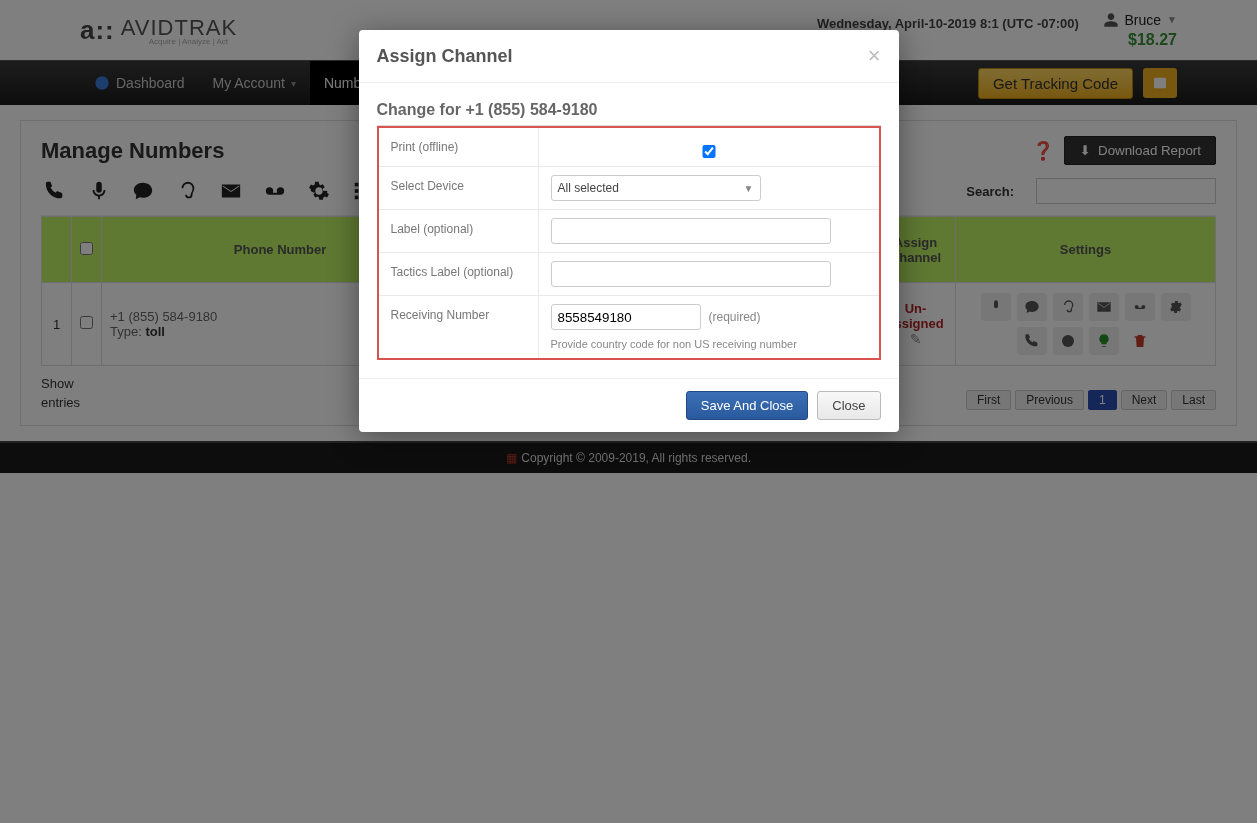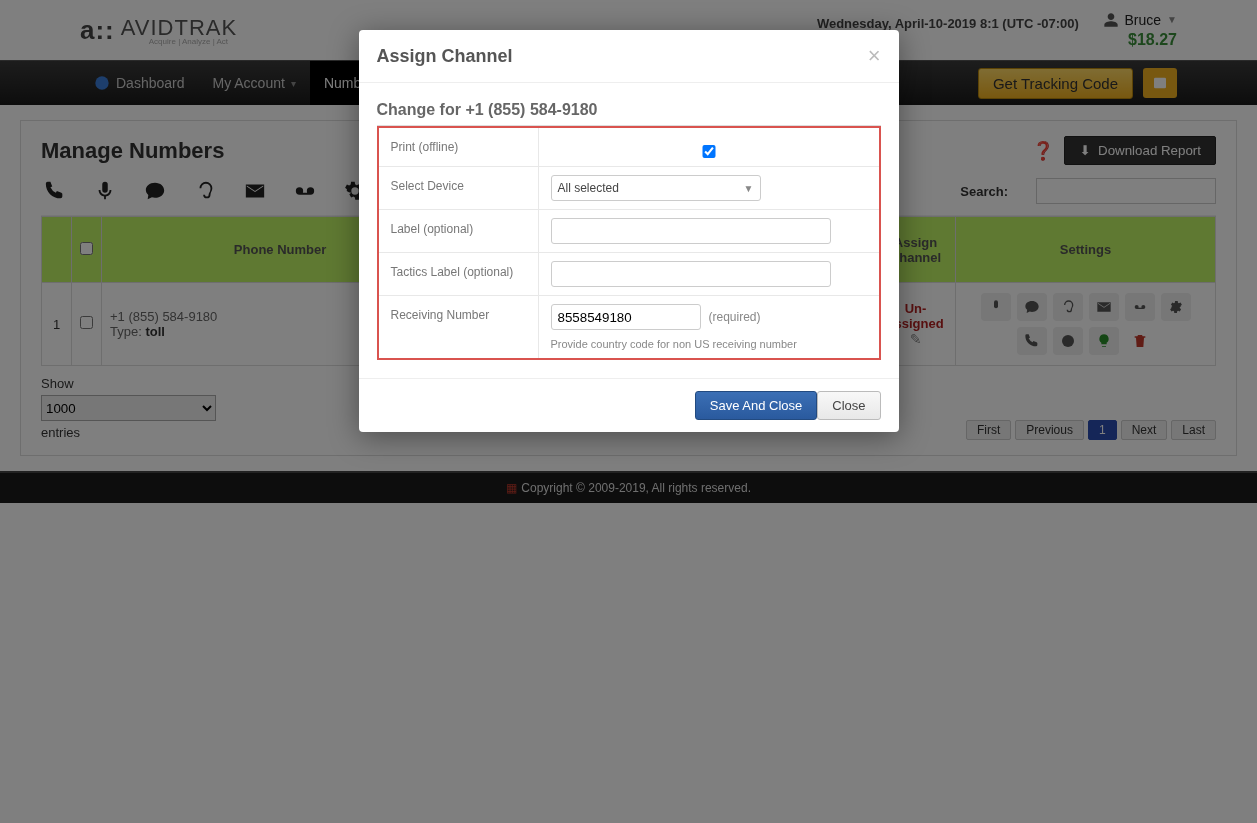--- a/index.html
+++ b/index.html
@@ -19,21 +19,21 @@
 .nav-item { color:#ccc; padding:0 14px; height:100%; display:flex; align-items:center; gap:6px; cursor:pointer; font-size:14px;}
 .nav-item.active { background:#000; color:#fff; }
 .nav-right { display:flex; align-items:center; gap:10px; }
 .get-code-btn { background:linear-gradient(#ffd966,#f0b020); border:1px solid #b8860b; color:#333; font-weight:normal; padding:6px 14px; border-radius:3px; cursor:pointer; font-size:15px;}
 .cal-icon { width:34px; height:30px; background:#f0b020; border-radius:3px; display:flex; align-items:center; justify-content:center; color:#fff; cursor:pointer;}
 .content { padding: 15px 20px; }
 .panel { background:#fff; border:1px solid #ddd; padding:15px 20px; }
 .panel-header { display:flex; justify-content:space-between; align-items:center; margin-bottom:8px;}
 .page-title { font-size:22px; color:#333; font-weight:bold;}
 .download-btn { background:#333; color:#fff; border:1px solid #222; padding:6px 14px; cursor:pointer; border-radius:2px;}
-.toolbar { display:flex; align-items:center; gap:22px; padding:4px 0 10px 0; border-bottom:1px solid #eee;}
+.toolbar { display:flex; align-items:center; gap:16px; padding:4px 0 10px 0; border-bottom:1px solid #eee;}
 .toolbar .spacer { flex:1; }
 .toolbar .glyph { width:28px; height:28px; display:flex; align-items:center; justify-content:center; color:#333; font-size:20px; cursor:pointer;}
 .search-label { font-weight:bold; margin-right:6px;}
 .search-input { border:1px solid #ccc; padding:4px; width:180px; height:26px;}
 table.data { width:100%; border-collapse:collapse; margin-top:0;}
 table.data th, table.data td { border:1px solid #ddd; padding:10px 8px; text-align:center; font-size:13px;}
 table.data th { background:#bef264; color:#555; font-weight:bold;}
 .unassigned { color:#b22222; font-weight:bold; display:block;}
 .edit-glyph { color:#888; cursor:pointer; font-size:14px;}
 .cell-phone { text-align:left !important; color:#666;}
@@ -64,21 +64,21 @@
 .form-row:last-child { border-bottom:none;}
 .form-lbl { width:160px; padding:12px; color:#777; border-right:1px solid #e8e8e8; font-size:12px;}
 .form-val { flex:1; padding:8px 12px; display:flex; flex-direction:column; justify-content:flex-end;}
 .form-val .inline { display:flex; align-items:center; gap:8px;}
 .form-text-input { border:1px solid #ccc; padding:0 6px; height:26px; border-radius:3px; width:280px;}
 .form-text-input.short { width:150px;}
 .select-device { border:1px solid #ccc; padding:3px 6px; height:26px; border-radius:3px; width:210px; display:flex; align-items:center; justify-content:space-between; cursor:pointer; font-size:12px; color:#444;}
 .caret { font-size:10px; color:#888;}
 .required-hint { color:#888; font-size:12px;}
 .help-text { color:#888; font-size:11px; margin-top:8px;}
-.modal-footer { border-top:1px solid #eee; padding:12px 18px; display:flex; justify-content:flex-end; gap:0;}
+.modal-footer { border-top:1px solid #eee; padding:12px 18px; display:flex; justify-content:flex-end; gap:9px;}
 .btn-primary { background:linear-gradient(#3b6fb5,#2a5a9e); color:#fff; border:1px solid #224a80; padding:6px 14px; border-radius:3px; cursor:pointer; font-size:13px;}
 .btn-default { background:linear-gradient(#f8f8f8,#e8e8e8); color:#444; border:1px solid #bbb; padding:6px 14px; border-radius:3px; cursor:pointer; font-size:13px;}
 .help-icon { color:#888; font-size:18px; cursor:pointer; margin-right:10px;}
 svg.ico { width:22px; height:22px; fill:#222; }
 svg.ico-sm { width:16px; height:16px; fill:#555; }
 </style>
 </head>
 <body>
 
 <div class="page">
@@ -293,23 +293,20 @@
                   </div>
               </div>
             </td>
           </tr>
         </tbody>
       </table>
 
       <div style="display:flex; justify-content:space-between; align-items:flex-end;">
         <div class="show-row">
           <span class="show-label">Show</span>
-          <select class="show-select">
-            <option>1000</option>
-          </select>
           <span class="show-label">entries</span>
         </div>
         <div class="pager">
           <span class="pbtn">First</span>
           <span class="pbtn">Previous</span>
           <span class="pbtn active">1</span>
           <span class="pbtn">Next</span>
           <span class="pbtn">Last</span>
         </div>
       </div>

